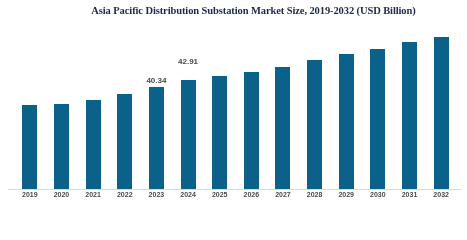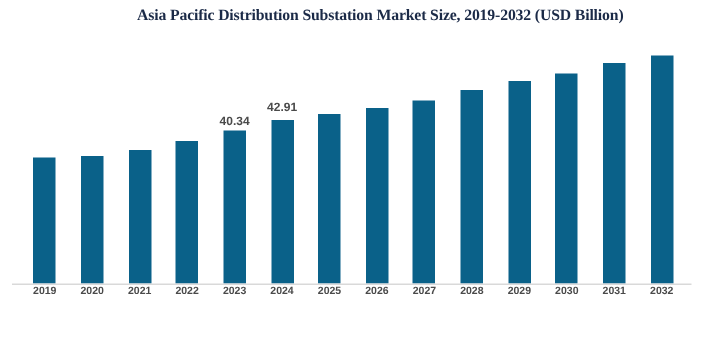--- a/index.html
+++ b/index.html
@@ -129,21 +129,21 @@
           <div class="bar" style="height: 89.0667px; background: rgb(10, 97, 137);"></div>
         </div>
         <div class="bar-slot">
           <div class="bar" style="height: 95.1394px; background: rgb(10, 97, 137);"></div>
         </div>
         <div class="bar-slot">
           <div class="bar-label" style="bottom: 104.072px; color: rgb(74, 74, 74);">40.34</div>
           <div class="bar" style="height: 102.072px; background: rgb(10, 97, 137);"></div>
         </div>
         <div class="bar-slot">
-          <div class="bar-label" style="bottom: 113px; color: rgb(74, 74, 74);">42.91</div>
+          <div class="bar-label" style="bottom: 123px; color: rgb(74, 74, 74);">42.91</div>
           <div class="bar" style="height: 108.575px; background: rgb(10, 97, 137);"></div>
         </div>
         <div class="bar-slot">
           <div class="bar" style="height: 112.852px; background: rgb(10, 97, 137);"></div>
         </div>
         <div class="bar-slot">
           <div class="bar" style="height: 117.406px; background: rgb(10, 97, 137);"></div>
         </div>
         <div class="bar-slot">
           <div class="bar" style="height: 122.467px; background: rgb(10, 97, 137);"></div>

